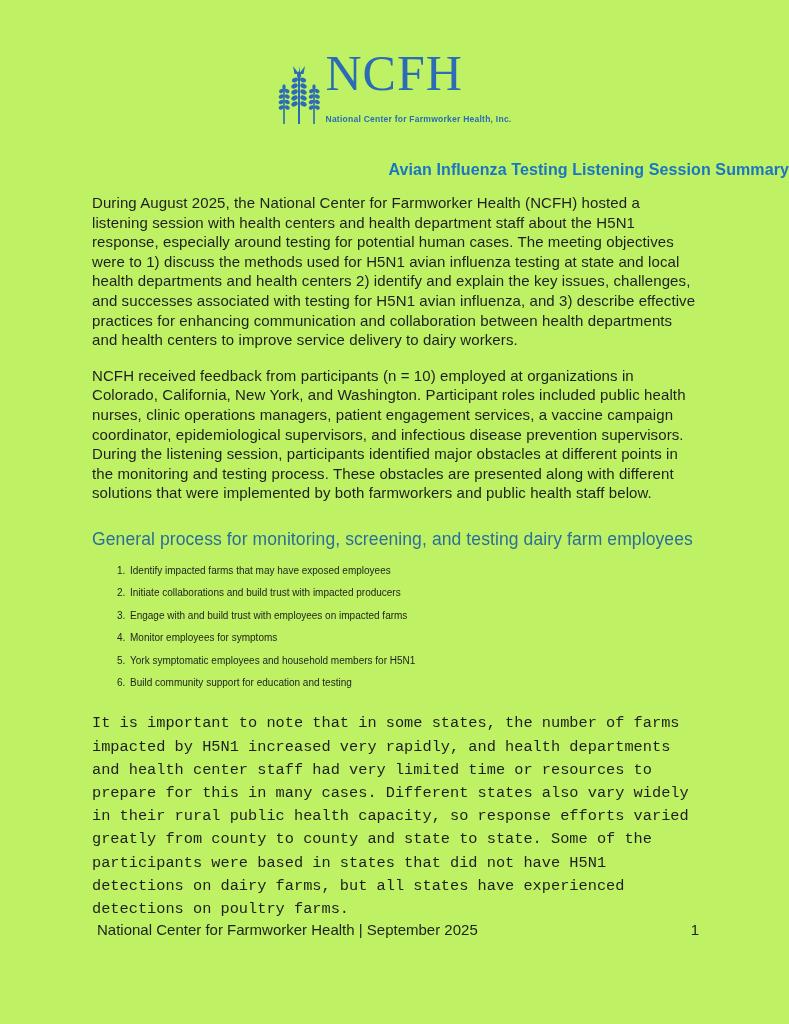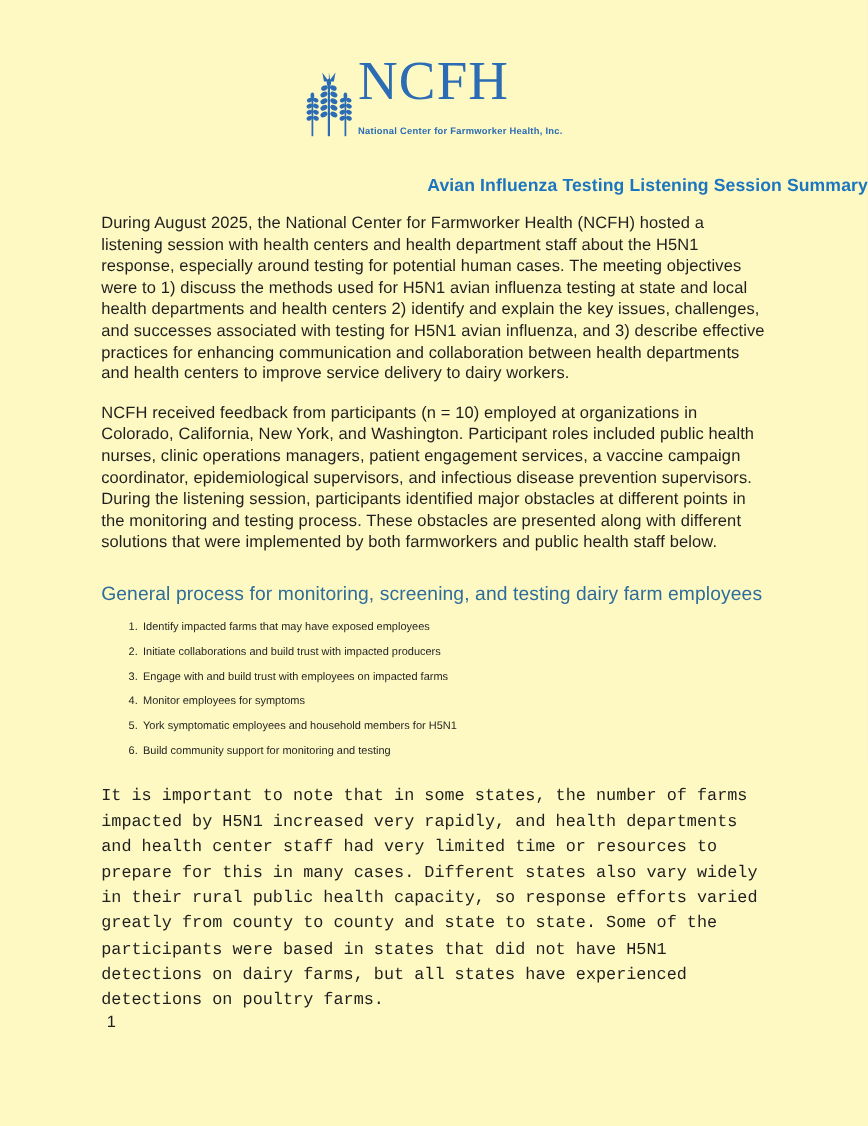--- a/index.html
+++ b/index.html
@@ -1,17 +1,17 @@
 <!DOCTYPE html>
 <html style="--logo-blue: #2b6cb4; --title-blue: #1b75c0; --heading-blue: #2d6d9b; --body-text: #1f1f1f;"><head>
 <meta charset="utf-8">
 <style>
   html,body{margin:0;padding:0;background:#e9e9e9;}
   .page{
-    width:789px;height:1024px;background:#fef9c3;position:relative;
+    width:789px;height:1024px;background:#bef264;position:relative;
     font-family:"Liberation Sans","DejaVu Sans",sans-serif;
     color:#1f1f1f;overflow:hidden;margin:0 auto;
   }
   .logo-wrap{padding-top:50px;display:flex;justify-content:center;}
   .logo{display:flex;align-items:flex-end;gap:6px;}
   .logo-text{display:flex;flex-direction:column;align-items:flex-start;}
   .logo-acronym{
     font-family:"Liberation Serif","DejaVu Serif",serif;
     font-size:50px;line-height:0.92;color:var(--logo-blue,#2b6cb4);
     letter-spacing:1px;font-weight:400;
@@ -118,23 +118,24 @@
 
     <h2 class="section-heading">General process for monitoring, screening, and testing dairy farm employees</h2>
 
 
     <ol class="steps">
       <li>Identify impacted farms that may have exposed employees</li>
       <li>Initiate collaborations and build trust with impacted producers</li>
       <li>Engage with and build trust with employees on impacted farms</li>
       <li>Monitor employees for symptoms</li>
       <li>York symptomatic employees and household members for H5N1</li>
-      <li>Build community support for monitoring and testing</li>
+      <li>Build community support for education and testing</li>
     </ol>
 
     <p class="para-wide para-4">It is important to note that in some states, the number of farms impacted by H5N1 increased very rapidly, and health departments and health center staff had very limited time or resources to prepare for this in many cases. Different states also vary widely in their rural public health capacity, so response efforts varied greatly from county to county and state to state. Some of the participants were based in states that did not have H5N1 detections on dairy farms, but all states have experienced detections on poultry farms.</p>
   </div>
 
   <div class="footer">
+    <span>National Center for Farmworker Health | September 2025</span>
     <span>1</span>
   </div>
 
 </div>
 
 </body></html>

